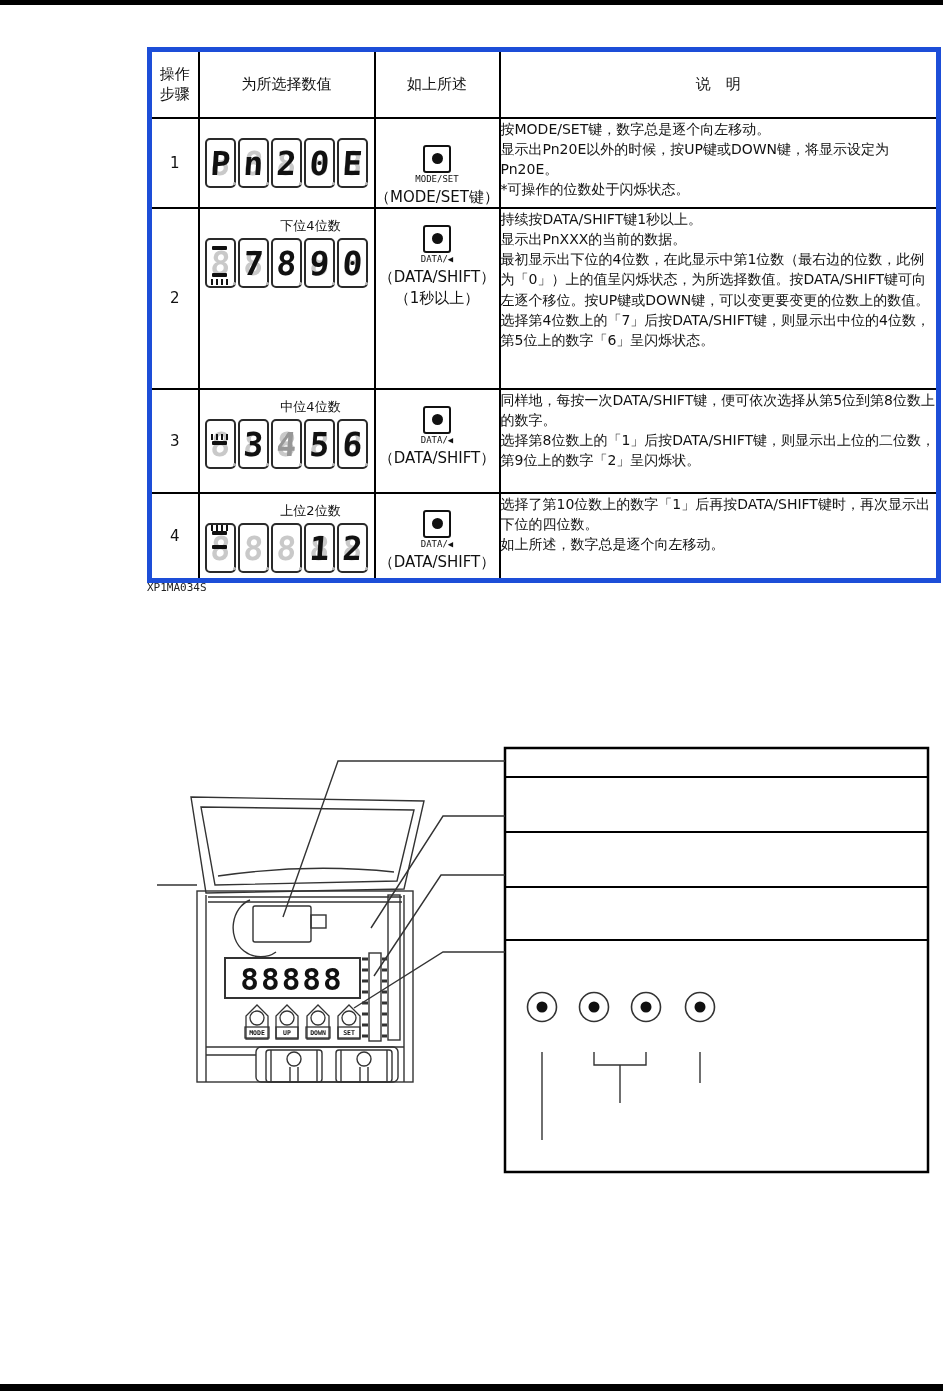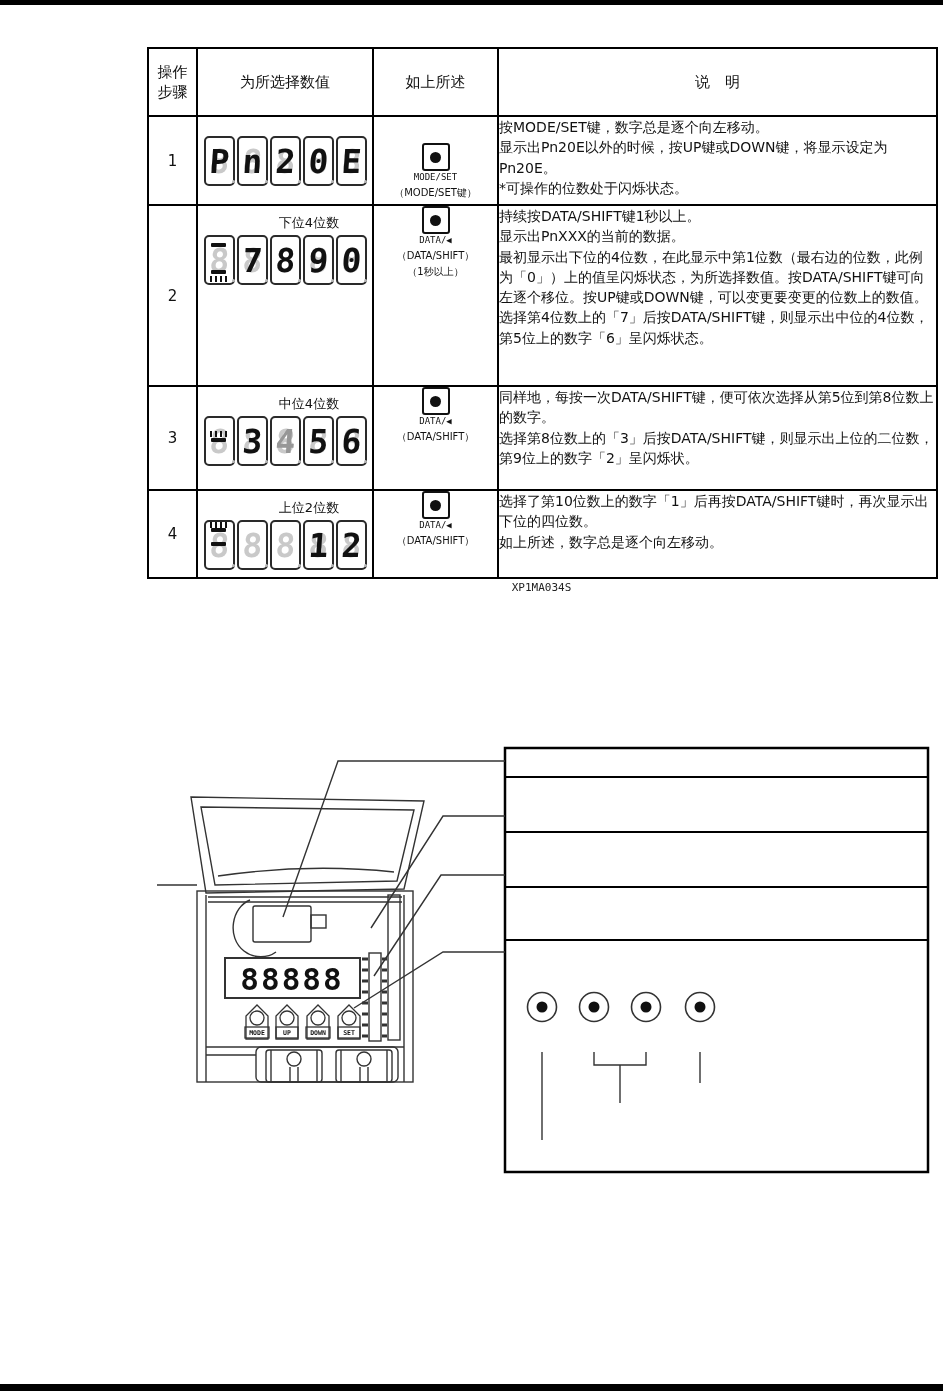--- a/index.html
+++ b/index.html
@@ -8,21 +8,21 @@
     font-family:"DejaVu Sans",sans-serif;color:#111;overflow:hidden;
   }
   .rule{position:absolute;left:0;width:943px;background:#000;}
   .rule.top{top:0;height:5px;}
   .rule.bottom{top:1384px;height:7px;}
 
   
   table.optable{
     position:absolute;left:147px;top:47px;width:789px;
     border-collapse:collapse;table-layout:fixed;background:#fff;
-    border:2px solid #1d4ed8;
+    border:5px solid #1d4ed8;
   }
   table.optable td,table.optable th{border:2px solid #000;padding:0;}
   tr.hrow{height:68px;} tr.r1{height:89px;} tr.r2{height:181px;} tr.r3{height:104px;} tr.r4{height:88px;}
   th{font-weight:500;font-size:15px;text-align:center;vertical-align:middle;}
   .pre{white-space:pre-line;line-height:1.35;}
   td.step{font-size:15px;text-align:center;vertical-align:middle;}
   td.disp{vertical-align:top;text-align:center;}
   td.disp.vmid{vertical-align:middle;}
   .caption{font-size:13px;text-align:center;margin:8px 0 3px 0;padding-left:48px;}
   .segrow{display:flex;justify-content:center;gap:2px;margin-top:2px;}
@@ -42,38 +42,38 @@
   .segcell .dp{position:absolute;right:-2px;bottom:1px;width:3px;height:3px;border-radius:50%;background:#b9b9b9;}
   .sbar{position:absolute;left:5px;width:15px;height:4px;background:#111;border-radius:1px;}
   .sbar.t{top:6px;} .sbar.m{top:20px;} .sbar.b{top:33px;}
   .flash{
     position:absolute;left:4px;width:17px;height:6px;
     background-image:repeating-linear-gradient(90deg,#111 0 2px,transparent 2px 5px);
   }
   .flash.belowb{top:39px;} .flash.abovem{top:13px;} .flash.abovet{top:0px;}
 
   td.panel{vertical-align:top;}
-  .panelbox{display:flex;flex-direction:column;align-items:center;}
+  .panelbox{display:flex;flex-direction:column;align-items:center;padding-top:16px;}
   tr.r1 .panelbox{padding-top:26px;}
   .panel-btn{
     width:24px;height:24px;border:2px solid #111;border-radius:3px;background:#fff;
     display:flex;align-items:center;justify-content:center;
   }
   .panel-btn .dot{width:11px;height:11px;border-radius:50%;background:#111;}
   .btn-sub{font-size:9px;margin-top:1px;font-family:"DejaVu Sans Mono",monospace;}
-  .panel-line{font-size:10px;margin-top:4px;white-space:nowrap;}
+  .panel-line{font-size:15px;margin-top:4px;white-space:nowrap;}
   .panel-line.gap{margin-top:2px;}
 
   td.desc{
     vertical-align:top;font-size:14px;line-height:1.45;
     padding:7px 9px 4px 10px;white-space:pre-line;
   }
 
   .figcode{
-    position:absolute;left:147px;top:581px;width:789px;text-align:center;
+    position:absolute;left:147px;top:581px;width:789px;text-align:left;
     font-size:11px;font-family:"DejaVu Sans Mono",monospace;color:#222;
   }
 
   svg.diagram{position:absolute;left:150px;top:745px;}
   svg text{font-family:"DejaVu Sans Mono",monospace;}
 </style>
 </head>
 <body>
 
 <div class="rule top"></div>
@@ -225,21 +225,21 @@
     <td class="panel">
       <div class="panelbox">
         <div class="panel-btn">
               <div class="dot"></div>
             </div>
         <div class="btn-sub">DATA/◀</div>
         <div class="panel-line">（DATA/SHIFT）</div>
       </div>
     </td>
     <td class="desc">同样地，每按一次DATA/SHIFT键，便可依次选择从第5位到第8位数上的数字。
-选择第8位数上的「3」后按DATA/SHIFT键，则显示出上位的二位数，第9位上的数字「2」呈闪烁状。</td>
+选择第8位数上的「1」后按DATA/SHIFT键，则显示出上位的二位数，第9位上的数字「2」呈闪烁状。</td>
   </tr>
 
   <tr class="r4">
     <td class="step">4</td>
     <td class="disp">
       <div class="caption">上位2位数</div>
       <div class="segrow">
         <div class="segcell">
               <span class="ghost">8</span>
               <i class="sbar t"></i>

